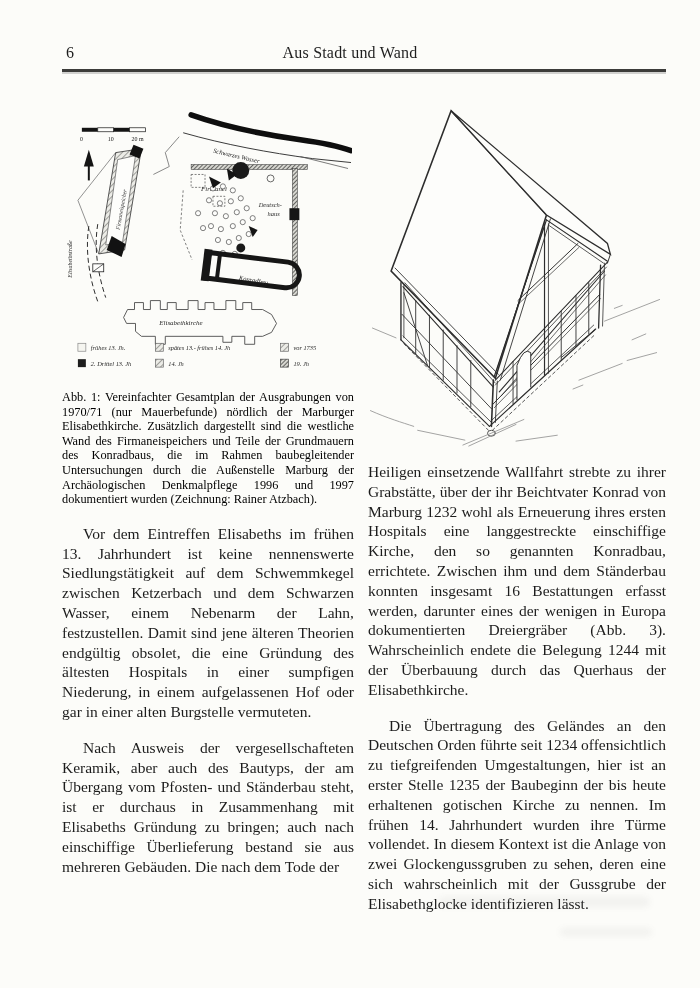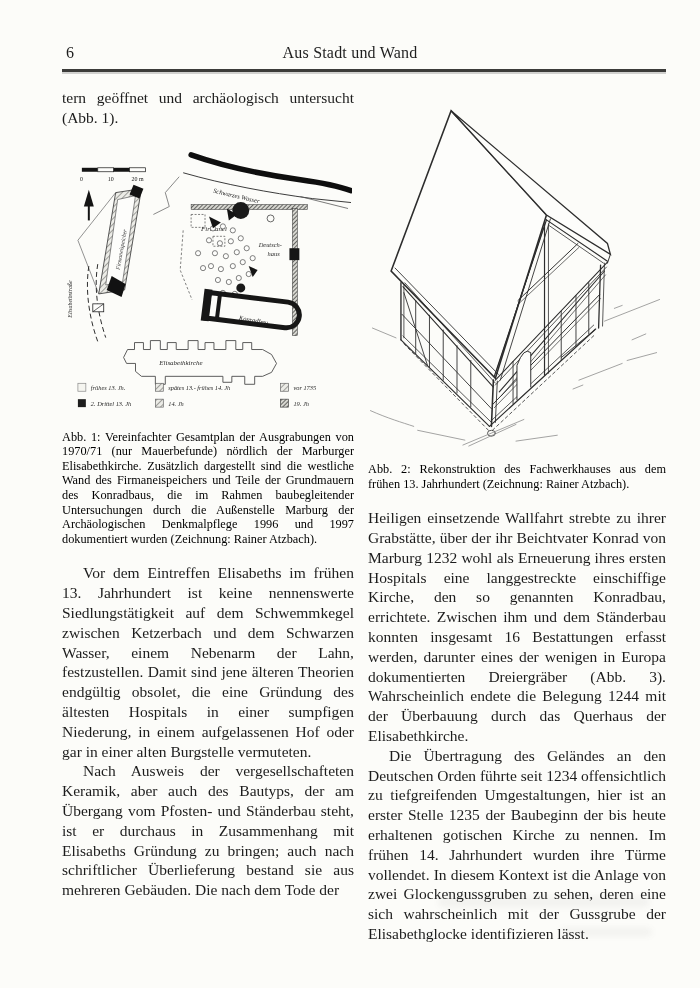--- a/index.html
+++ b/index.html
@@ -17,41 +17,40 @@
   .col.right{width:298px;}
   p{margin:0;}
   .body{font-size:15.5px;line-height:19.8px;text-align:justify;hyphens:auto;-webkit-hyphens:auto;color:#1c1c1c;}
   .indent{text-indent:21px;}
   .caption{font-size:12.3px;line-height:14.6px;text-align:justify;hyphens:auto;color:#000000;}
   figure{margin:0;}
   .fig-map{margin:20px 0 12px 2px;}
   .fig-house{margin:6px 0 10px 0;}
   .col.left .body:first-child{margin-bottom:0;}
   .caption + .body{margin-top:17px;}
-  .body + .body{margin-top:0;}
+  .body + .body{margin-top:16px;}
   
   .smudge{position:absolute;background:#6f6f6f;opacity:.07;filter:blur(3px);border-radius:8px;pointer-events:none;}
   svg text{font-family:"Liberation Serif","DejaVu Serif",serif;}
   .maplabel{font-style:italic;fill:#262626;}
 </style>
 </head>
 <body>
 
 <div class="page">
 
   <div class="header">
     <span class="pagenum">6</span>
     <span class="runtitle">Aus Stadt und Wand</span>
   </div>
   <div class="rule"></div>
 
   <div class="columns">
 
     <div class="col left">
-      <p class="body">tern geöffnet und archäologisch untersucht (Abb. 1).</p>
 
       <figure class="fig fig-map">
         <svg width="288" height="266" viewBox="0 0 290 266">
           <defs>
             <pattern id="hg" width="4" height="4" patternUnits="userSpaceOnUse" patternTransform="rotate(45)">
               <rect width="4" height="4" fill="#ececе7"></rect>
               <rect width="4" height="4" fill="#ecece7"></rect>
               <line x1="0" y1="0" x2="0" y2="4" stroke="#5b5b58" stroke-width="1.1"></line>
             </pattern>
             <pattern id="hd" width="3" height="3" patternUnits="userSpaceOnUse" patternTransform="rotate(45)">
@@ -176,21 +175,21 @@
             <text class="maplabel" font-size="6.4" x="105" y="259">14. Jh</text>
             <rect x="218" y="252" width="8" height="8" fill="url(#hd)" stroke="#444" stroke-width="0.7"></rect>
             <text class="maplabel" font-size="6.4" x="231" y="259">19. Jh</text>
           </g>
         </svg>
       </figure>
 
       <p class="caption">Abb. 1: Vereinfachter Gesamtplan der Ausgrabungen von 1970/71 (nur Mauerbefunde) nördlich der Marburger Elisabethkirche. Zusätzlich dargestellt sind die westliche Wand des Firmaneispeichers und Teile der Grundmauern des Konradbaus, die im Rahmen baubegleitender Untersuchungen durch die Außenstelle Marburg der Archäologischen Denkmalpflege 1996 und 1997 dokumentiert wurden (Zeichnung: Rainer Atzbach).</p>
 
       <p class="body indent">Vor dem Eintreffen Elisabeths im frühen 13. Jahrhundert ist keine nennenswerte Siedlungstätigkeit auf dem Schwemmkegel zwischen Ketzerbach und dem Schwarzen Wasser, einem Nebenarm der Lahn, festzustellen. Damit sind jene älteren Theorien endgültig obsolet, die eine Gründung des ältesten Hospitals in einer sumpfigen Niederung, in einem aufgelassenen Hof oder gar in einer alten Burgstelle vermuteten.</p>
-      <p class="body indent">Nach Ausweis der vergesellschafteten Keramik, aber auch des Bautyps, der am Übergang vom Pfosten- und Ständerbau steht, ist er durchaus in Zusammenhang mit Elisabeths Gründung zu bringen; auch nach schriftlicher Überlieferung bestand sie aus mehreren Gebäuden. Die nach dem Tode der</p>
+      <p class="body indent">Nach Ausweis der vergesellschafteten Keramik, aber auch des Bautyps, der am Übergang vom Pfosten- und Ständerbau steht, ist er durchaus in Zusammenhang mit Elisabeths Gründung zu bringen; auch nach einschiffige Überlieferung bestand sie aus mehreren Gebäuden. Die nach dem Tode der</p>
     </div>
 
     <div class="col right">
       <figure class="fig fig-house">
         <svg width="296" height="354" viewBox="0 0 300 360">
           <g stroke="#2d2d2d" fill="none" stroke-linecap="round">
 
             <polygon points="84,17 181,123 129,289 23,180" fill="#fdfdfb" stroke-width="1.6"></polygon>
             <path d="M84,17 L243,152 L246,163 L181,123 Z" fill="#fdfdfb" stroke-width="1.3"></path>
             <path d="M246,163 L243,172" stroke-width="1"></path>
@@ -259,21 +258,20 @@
             <path d="M263,271 L293,263"></path>
             <path d="M150,353 L192,347"></path>
             <path d="M102,358 L150,336"></path>
             <path d="M250,218 l8,-3"></path>
             <path d="M268,250 l14,-6"></path>
             <path d="M208,300 l10,-4"></path>
           </g>
         </svg>
       </figure>
 
-      <p class="caption">Abb. 2: Rekonstruktion des Fachwerkhauses aus dem frühen 13. Jahrhundert (Zeichnung: Rainer Atzbach).</p>
 
       <p class="body">Heiligen einsetzende Wallfahrt strebte zu ihrer Grabstätte, über der ihr Beichtvater Konrad von Marburg 1232 wohl als Erneuerung ihres ersten Hospitals eine langgestreckte einschiffige Kirche, den so genannten Konradbau, errichtete. Zwischen ihm und dem Ständerbau konnten insgesamt 16 Bestattungen erfasst werden, darunter eines der wenigen in Europa dokumentierten Dreiergräber (Abb. 3). Wahrscheinlich endete die Belegung 1244 mit der Überbauung durch das Querhaus der Elisabethkirche.</p>
       <p class="body indent">Die Übertragung des Geländes an den Deutschen Orden führte seit 1234 offensichtlich zu tiefgreifenden Umgestaltungen, hier ist an erster Stelle 1235 der Baubeginn der bis heute erhaltenen gotischen Kirche zu nennen. Im frühen 14. Jahrhundert wurden ihre Türme vollendet. In diesem Kontext ist die Anlage von zwei Glockengussgruben zu sehen, deren eine sich wahrscheinlich mit der Gussgrube der Elisabethglocke identifizieren lässt.</p>
     </div>
   </div>
 
   <div class="smudge" style="left:438px;top:897px;width:212px;height:10px;"></div>
   <div class="smudge" style="left:560px;top:928px;width:92px;height:8px;"></div>
 
 </div>

